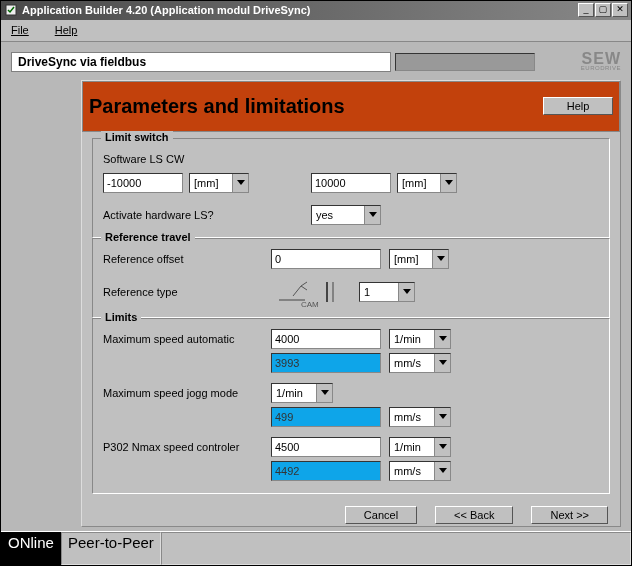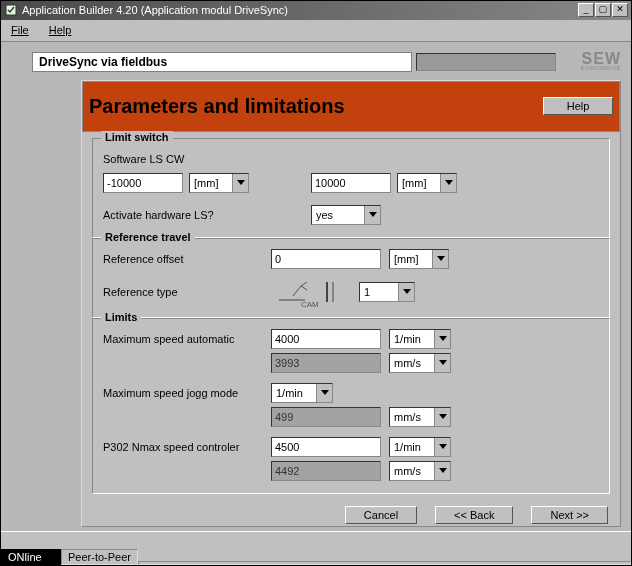--- a/index.html
+++ b/index.html
@@ -1,50 +1,50 @@
 <!DOCTYPE html>
 <html><head>
 <meta charset="utf-8">
 <style>
   * { box-sizing: border-box; font-family: Tahoma, Arial, sans-serif; }
   body { margin: 0; background: #fff; width: 632px; height: 566px; overflow: hidden; }
   .window { width: 632px; height: 566px; border: 1px solid #000; background: #c0c0c0; display: flex; flex-direction: column; }
   .titlebar { background: linear-gradient(to right, #4a4a4a, #888); color: #fff; height: 20px; display: flex; align-items: center; padding: 0 3px; font-size: 11px; }
   .titlebar-icon { width: 14px; height: 14px; margin-right: 4px; display:inline-flex; align-items:center; justify-content:center;}
-  .titlebar-text { flex: 1; font-weight: normal; }
+  .titlebar-text { flex: 1; font-weight: bold; }
   .titlebar-buttons { display: flex; gap: 1px; }
   .titlebar-btn { width: 16px; height: 14px; background: #c0c0c0; border: 1px solid #fff; border-right-color: #555; border-bottom-color: #555; font-size: 9px; text-align: center; line-height: 11px; color: #000; cursor: pointer;}
-  .menubar { height: 22px; background: #c0c0c0; display: flex; align-items: center; padding: 4px 4px; font-size: 11px; gap: 8px; border-bottom: 1px solid #888;}
+  .menubar { height: 22px; background: #c0c0c0; display: flex; align-items: center; padding: 4px 4px; font-size: 11px; gap: 14px; border-bottom: 1px solid #888;}
   .menubar span { padding: 2px 6px; cursor: pointer;}
   .menubar span u { text-decoration: underline; }
   .workarea { flex: 1; background: #b8b8b8; padding: 8px 10px 4px 10px; display: flex; flex-direction: column; gap: 6px; position: relative;}
-  .header-row { display: flex; align-items: center; height: 24px; gap: 4px; margin-left: 21px;}
+  .header-row { display: flex; align-items: center; height: 24px; gap: 4px;}
   .header-field { flex: 0 0 380px; background: #fff; border: 1px solid #808080; height: 20px; font-size: 12px; font-weight: bold; padding: 2px 6px; }
   .header-prog { width: 140px; height: 18px; background: #999; border: 1px inset #888;}
   .sew-logo { color: #888; font-weight: bold; font-size: 16px; letter-spacing: 1px; margin-left: auto; text-align:right; line-height:0.8;}
   .sew-logo small { display:block; font-size:6px; letter-spacing:0.5px; font-weight:normal;}
   .main-panel { flex: 1; background: #c0c0c0; border: 1px outset #ddd; margin-left: 70px; padding: 0; display:flex; flex-direction:column;}
   .title-strip { display:flex; align-items:center; background: #c2410c; border: 1px solid #888; margin: 0; padding: 13px 6px;}
   .title-strip h1 { margin:0; font-size: 20px; font-weight: bold; flex:1; font-family: Arial, sans-serif;}
   .btn { background: #c0c0c0; border: 1px solid #fff; border-right-color:#555; border-bottom-color:#555; padding: 2px 18px; font-size: 11px; cursor:pointer; min-width:70px; text-align:center;}
   .panel-body { padding: 6px 10px 8px 10px; display:flex; flex-direction:column; flex:1;}
   .groupbox { border: 1px solid #888; border-top-color:#888; border-left-color:#888; border-right-color:#fff; border-bottom-color:#fff; padding: 8px 10px 10px 10px; position: relative;}
   .groupbox-title { position: absolute; top: -8px; left: 8px; background: #c0c0c0; padding: 0 4px; font-size: 11px; font-weight:bold;}
   .row { display:flex; align-items:center; gap: 8px; font-size: 11px; min-height: 24px;}
   .label { font-size: 11px; }
   .col-label { width: 160px; }
   input.text { background:#fff; border: 1px inset #888; font-size:11px; padding:2px 3px; height:20px;}
-  input.ro { background:#a3a3a3; color:#333; } .w80{width:80px;} .w120{width:110px;}
+  input.ro { background:#0ea5e9; color:#333; } .w80{width:80px;} .w120{width:110px;}
   .select { display:inline-flex; align-items:center; border: 1px inset #888; background:#fff; height:20px; font-size:11px;}
   .select span { padding: 0 4px; flex:1;}
   .sel-btn { width:16px; height:18px; background:#c0c0c0; border-left:1px solid #888; display:flex; align-items:center; justify-content:center; cursor:pointer;}
   .sel-btn::after{ content:""; width:0;height:0;border-left:4px solid transparent;border-right:4px solid transparent;border-top:5px solid #000;}
   .reftype-img { width: 80px; height: 30px; display:inline-flex; align-items:center; justify-content:center; font-size:8px; color:#555; position:relative;}
   .button-row { display:flex; justify-content:flex-end; gap:18px; padding: 4px 12px 2px 0;}
-  .statusbar { height: 36px; background: #c0c0c0; border-top:1px solid #fff; display:flex; font-size:11px;align-items:flex-end;}
+  .statusbar { height: 36px; background: #c0c0c0; border-top:1px solid #fff; display:flex; font-size:15px;}
   .statusbar .cell { border:1px inset #ddd; padding:1px 6px; min-width:60px;}
   .statusbar .cell.active { background:#000; color:#fff; border:1px solid #000;}
 </style>
 </head>
 <body>
 
 <div class="window">
   <div class="titlebar">
     <span class="titlebar-icon">
       <svg width="12" height="12" viewBox="0 0 12 12">

